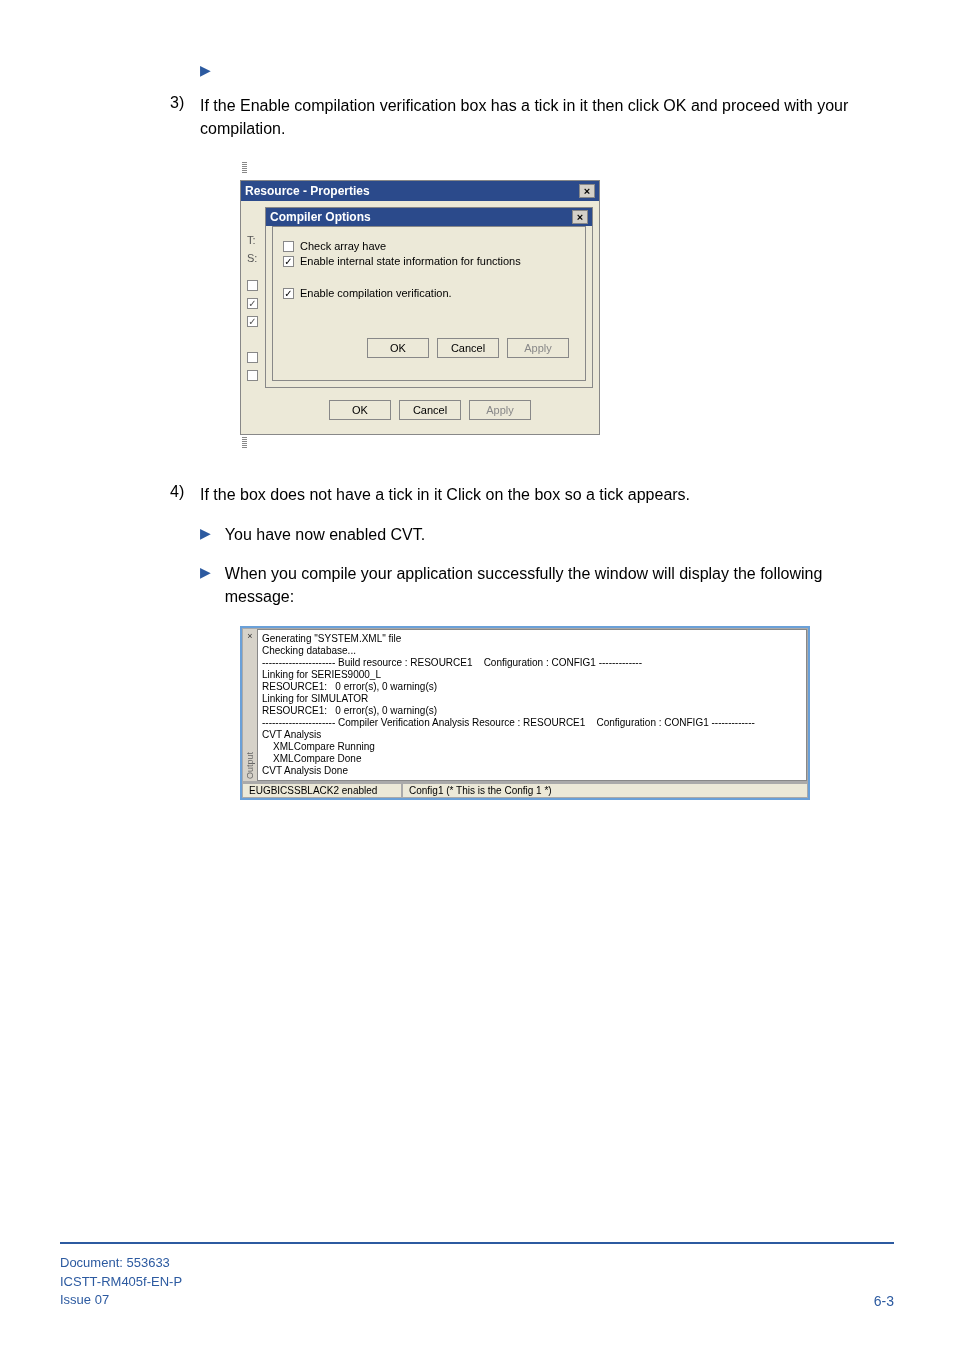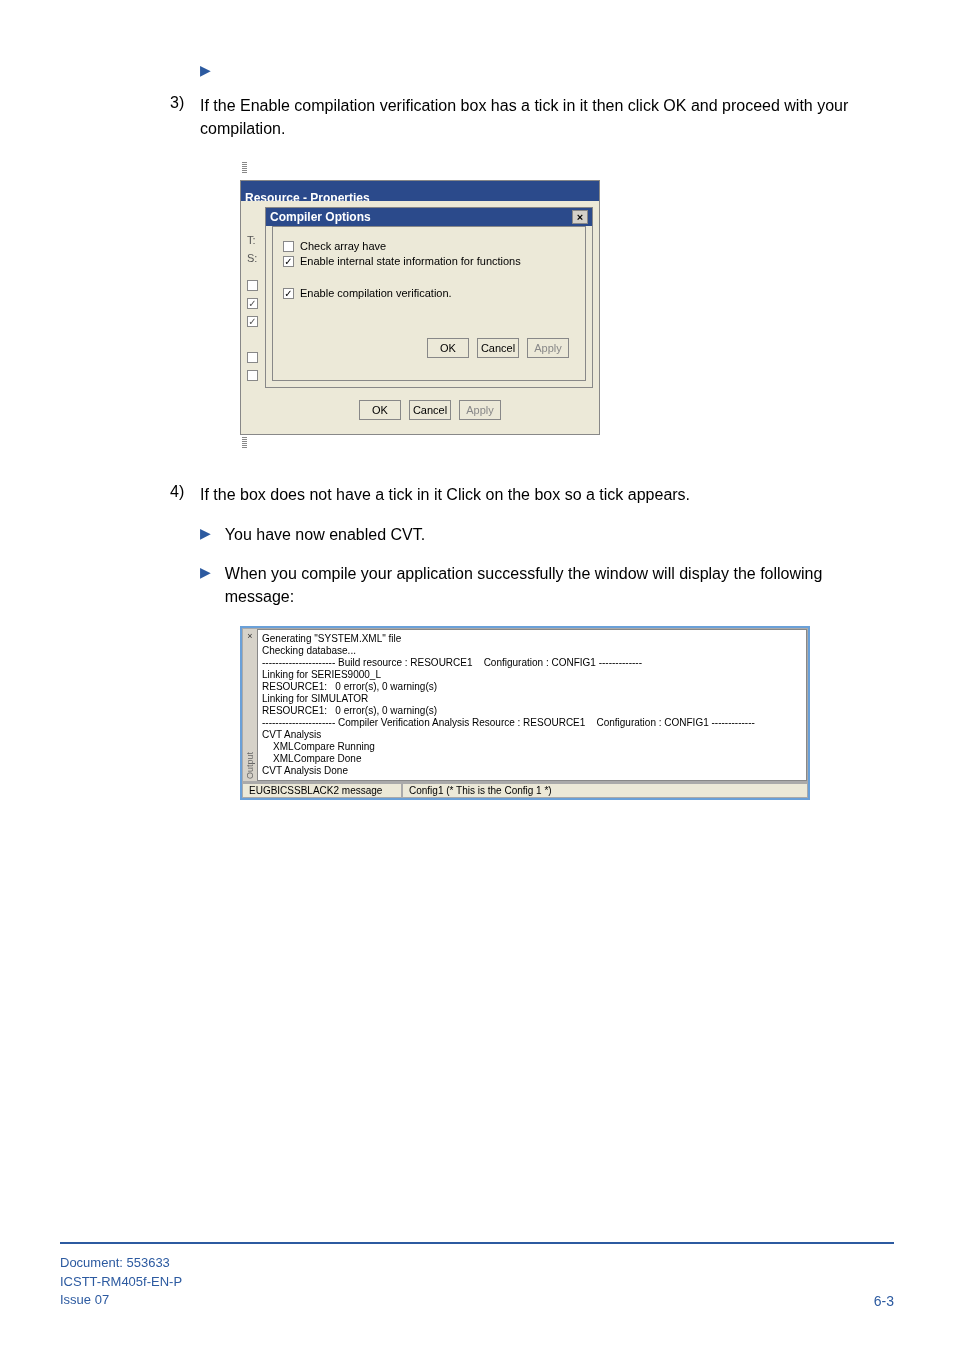--- a/index.html
+++ b/index.html
@@ -51,23 +51,23 @@
     width: 360px;
     position: relative;
     font-family: Tahoma, sans-serif;
   }
   .titlebar {
     background: #2b4a8b;
     color: #fff;
     font-size: 12px;
     height: 20px;
     display: flex;
-    padding: 10px 4px;
+    align-items: center;
+    padding: 1px 4px;
     font-weight: bold;
-    flex-direction: column;
   }
   .titlebar .close-x {
     margin-left: auto;
     background: #d4d0c8;
     color: #000;
     width: 16px;
     height: 14px;
     font-size: 11px;
     text-align: center;
     line-height: 13px;
@@ -165,21 +165,21 @@
   .btnrow {
     display: flex;
     justify-content: flex-end;
     gap: 8px;
     padding: 6px 6px 6px 6px;
     font-size: 11px;
   }
   .winbtn {
     border: 1px solid #888;
     background: #ece9d8;
-    width: 42px;
+    width: 62px;
     height: 20px;
     font-size: 11px;
     text-align: center;
     line-height: 18px;
   }
   .winbtn.disabled { color: #888; }
   .outer-btnrow { margin-top: 6px; margin-left: 20px; }
   .handle {
     width: 5px;
     height: 12px;
@@ -358,21 +358,21 @@
 RESOURCE1:   0 error(s), 0 warning(s)
 Linking for SIMULATOR
 RESOURCE1:   0 error(s), 0 warning(s)
 ---------------------- Compiler Verification Analysis Resource : RESOURCE1    Configuration : CONFIG1 -------------
 CVT Analysis
     XMLCompare Running
     XMLCompare Done
 CVT Analysis Done</div>
     </div>
     <div class="status-row">
-      <div class="status-cell" style="width:160px">EUGBICSSBLACK2 message</div>
+      <div class="status-cell" style="width:160px">EUGBICSSBLACK2 enabled</div>
       <div class="status-cell" style="flex:1">Config1 (* This is the Config 1 *)</div>
     </div>
   </div>
 
 </div>
 
 <div class="footer">
   <div class="footer-left">
     <div>Document: 553633</div>
     <div>ICSTT-RM405f-EN-P</div>

